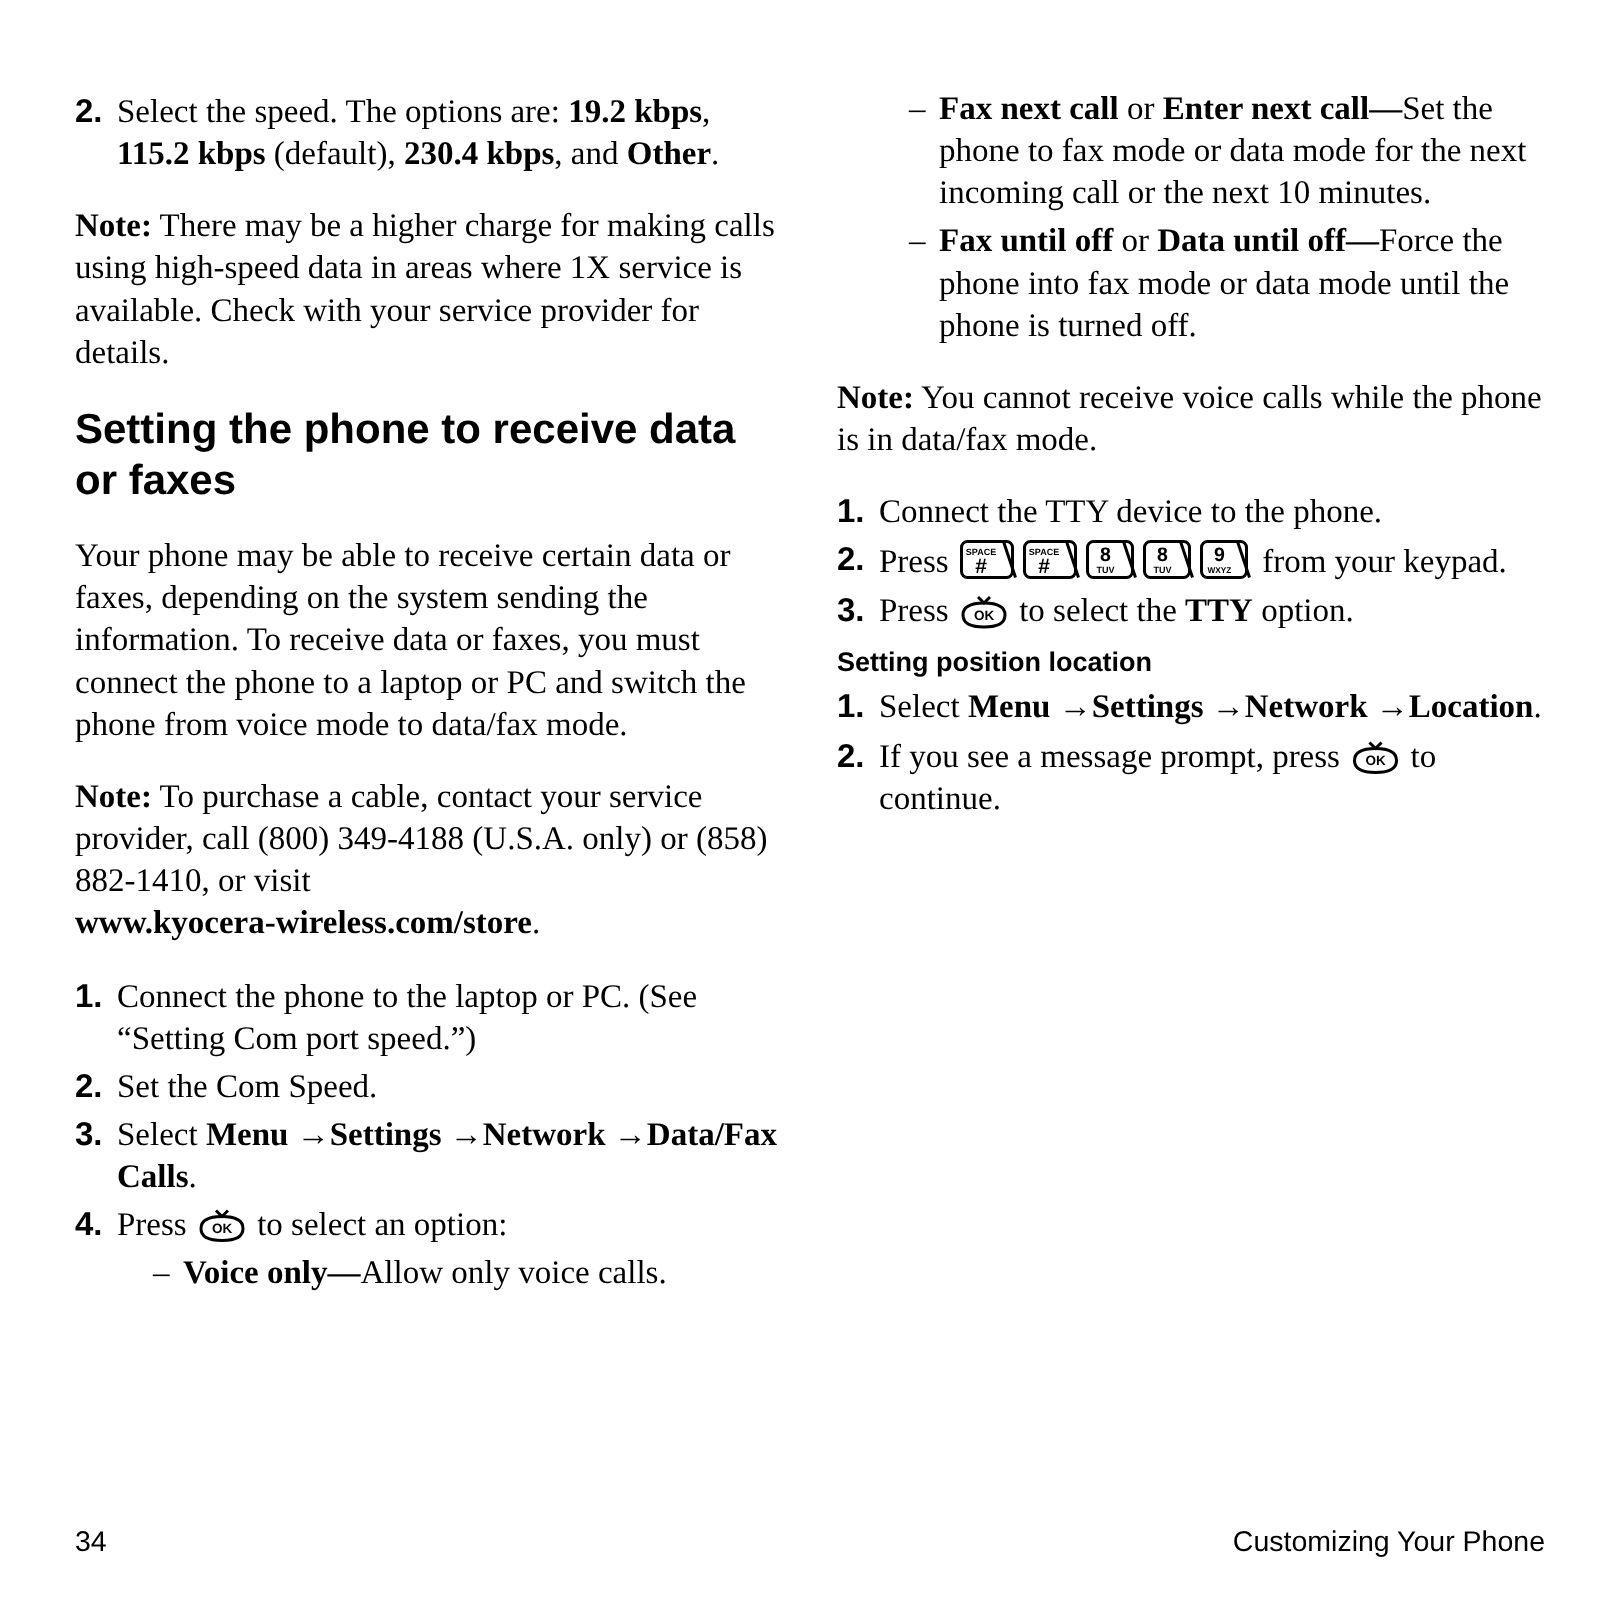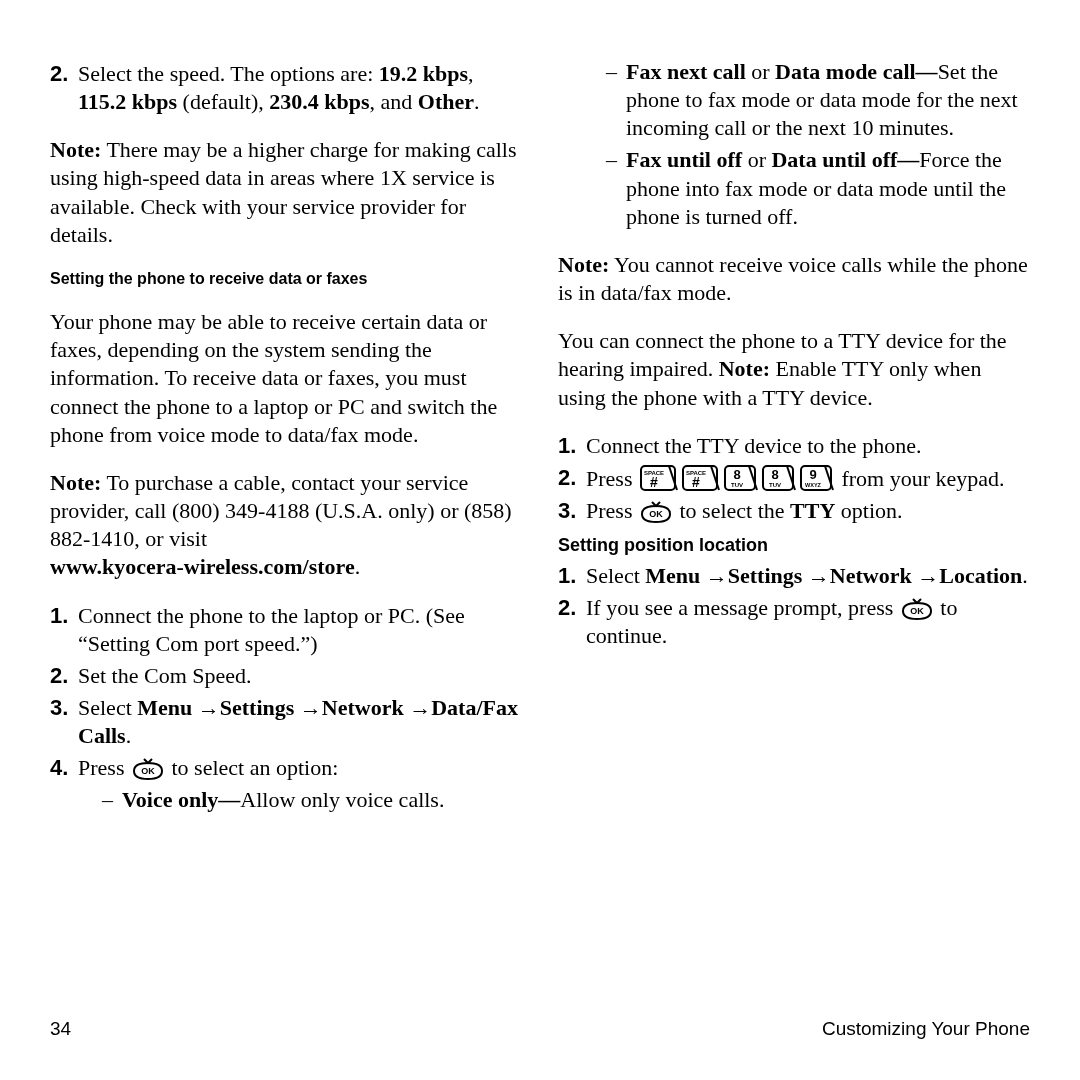--- a/index.html
+++ b/index.html
@@ -36,21 +36,21 @@
   h2.section {
     font-family: Arial, Helvetica, sans-serif;
     font-weight: 700;
     font-size: 18px;
     margin: 10px 0 2px 0;
     line-height: 1.15;
   }
   h3.sub {
     font-family: Arial, Helvetica, sans-serif;
     font-weight: 700;
-    font-size: 16px;
+    font-size: 28px;
     margin: 14px 0 4px 0;
     line-height: 1.2;
   }
   ol.num {
     list-style: none;
     padding: 0;
     margin: 6px 0;
   }
   ol.num > li {
     display: flex;
@@ -179,36 +179,33 @@
             </ul>
           </span>
         </li>
       </ol>
     </div>
 
     <div class="col">
       <ul class="dash" style="margin-left:48px">
         <li>
           <span class="marker">–</span>
-          <span class="body"><b>Fax next call</b><span> or </span><b>Data mode call—</b><span>Set the phone to fax mode or data mode for the next incoming call or the next 10 minutes.</span></span>
+          <span class="body"><b>Fax next call</b><span> or </span><b>Enter next call—</b><span>Set the phone to fax mode or data mode for the next incoming call or the next 10 minutes.</span></span>
         </li>
         <li>
           <span class="marker">–</span>
           <span class="body"><b>Fax until off</b><span> or </span><b>Data until off—</b><span>Force the phone into fax mode or data mode until the phone is turned off.</span></span>
         </li>
       </ul>
 
       <p>
         <b>Note:</b><span>  You cannot receive voice calls while the phone is in data/fax mode.</span>
       </p>
 
 
-      <p>
-        <span>You can connect the phone to a TTY device for the hearing impaired. </span><b>Note:</b><span> Enable TTY only when using the phone with a TTY device.</span>
-      </p>
 
       <ol class="num">
         <li>
           <span class="marker bold">1.</span>
           <span class="body">Connect the TTY device to the phone.</span>
         </li>
         <li>
           <span class="marker bold">2.</span>
           <span class="body">
             <span>Press </span><span class="keyrow"><svg class="key" width="40" height="28">

